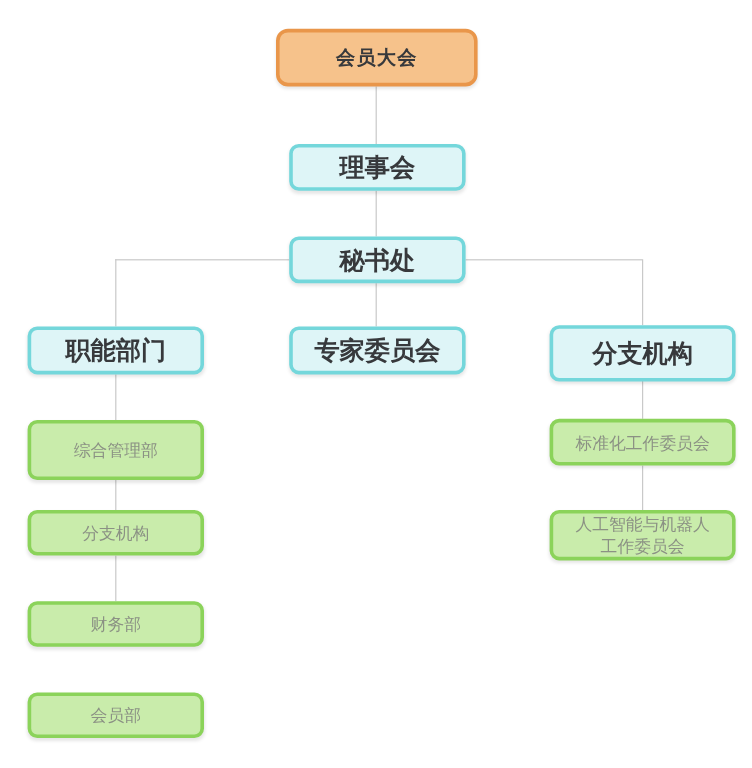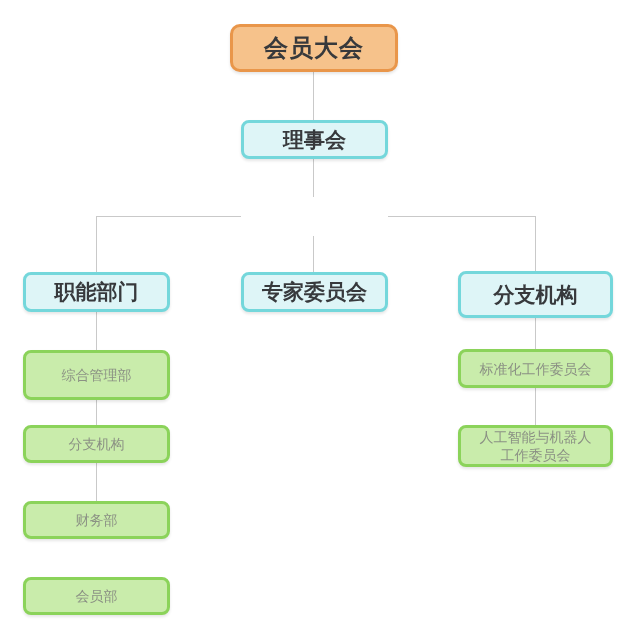--- a/index.html
+++ b/index.html
@@ -26,21 +26,21 @@
     white-space: pre-line;
     border-style: solid;
     box-shadow: 0 2px 3px rgba(0,0,0,0.10);
     z-index: 2;
   }
   .node.root {
     background: var(--root-fill);
     border: 3px solid var(--root-border);
     border-radius: 10px;
     color: var(--root-text);
-    font-size: 24px;
+    font-size: 16px;
     font-weight: bold;
     letter-spacing: 1px;
   }
   .node.branch {
     background: var(--branch-fill);
     border: 3px solid var(--branch-border);
     border-radius: 8px;
     color: var(--branch-text);
     font-size: 21px;
     font-weight: bold;
@@ -100,20 +100,21 @@
   <div class="line h c-right-h"></div>
   <div class="line v c-right-v"></div>
   <div class="line v c-functional-gm"></div>
   <div class="line v c-gm-ir"></div>
   <div class="line v c-ir-fin"></div>
   <div class="line v c-branches-std"></div>
   <div class="line v c-std-ai"></div>
 
   <div class="node root n-assembly">会员大会</div>
   <div class="node branch n-council">理事会</div>
+  <div class="node branch n-secretariat">秘书处</div>
   <div class="node branch n-functional">职能部门</div>
   <div class="node branch n-expert">专家委员会</div>
   <div class="node branch n-branches">分支机构</div>
   <div class="node leaf n-gm">综合管理部</div>
   <div class="node leaf n-ir">分支机构</div>
   <div class="node leaf n-fin">财务部</div>
   <div class="node leaf n-mem">会员部</div>
   <div class="node leaf n-std">标准化工作委员会</div>
   <div class="node leaf n-ai">人工智能与机器人
 工作委员会</div>

